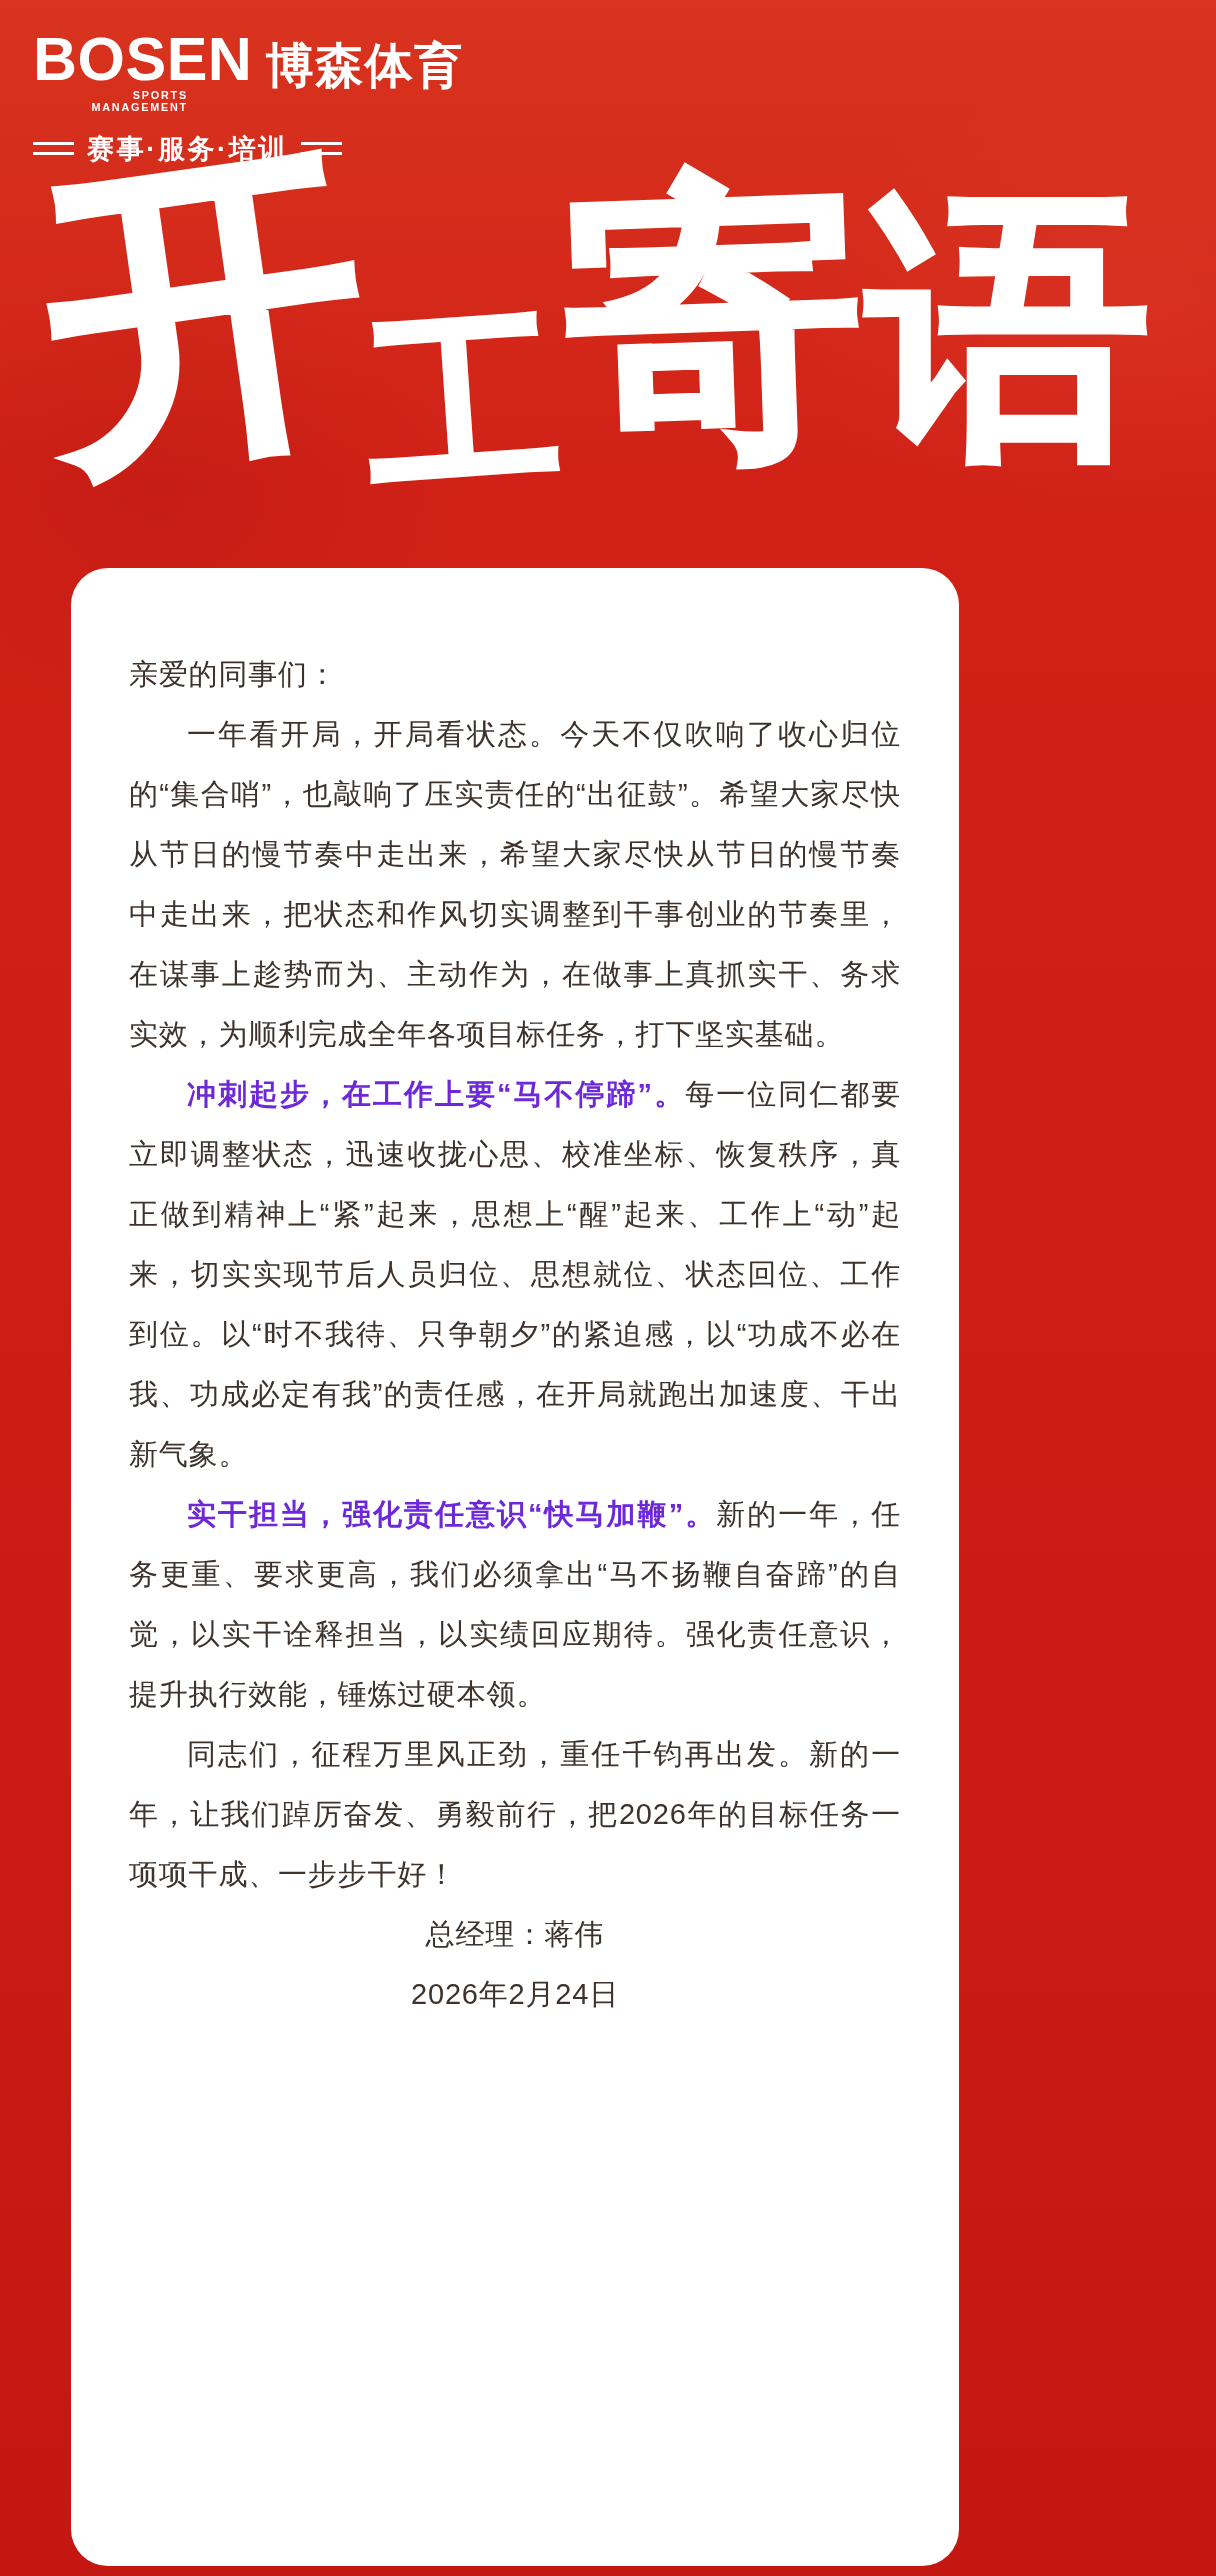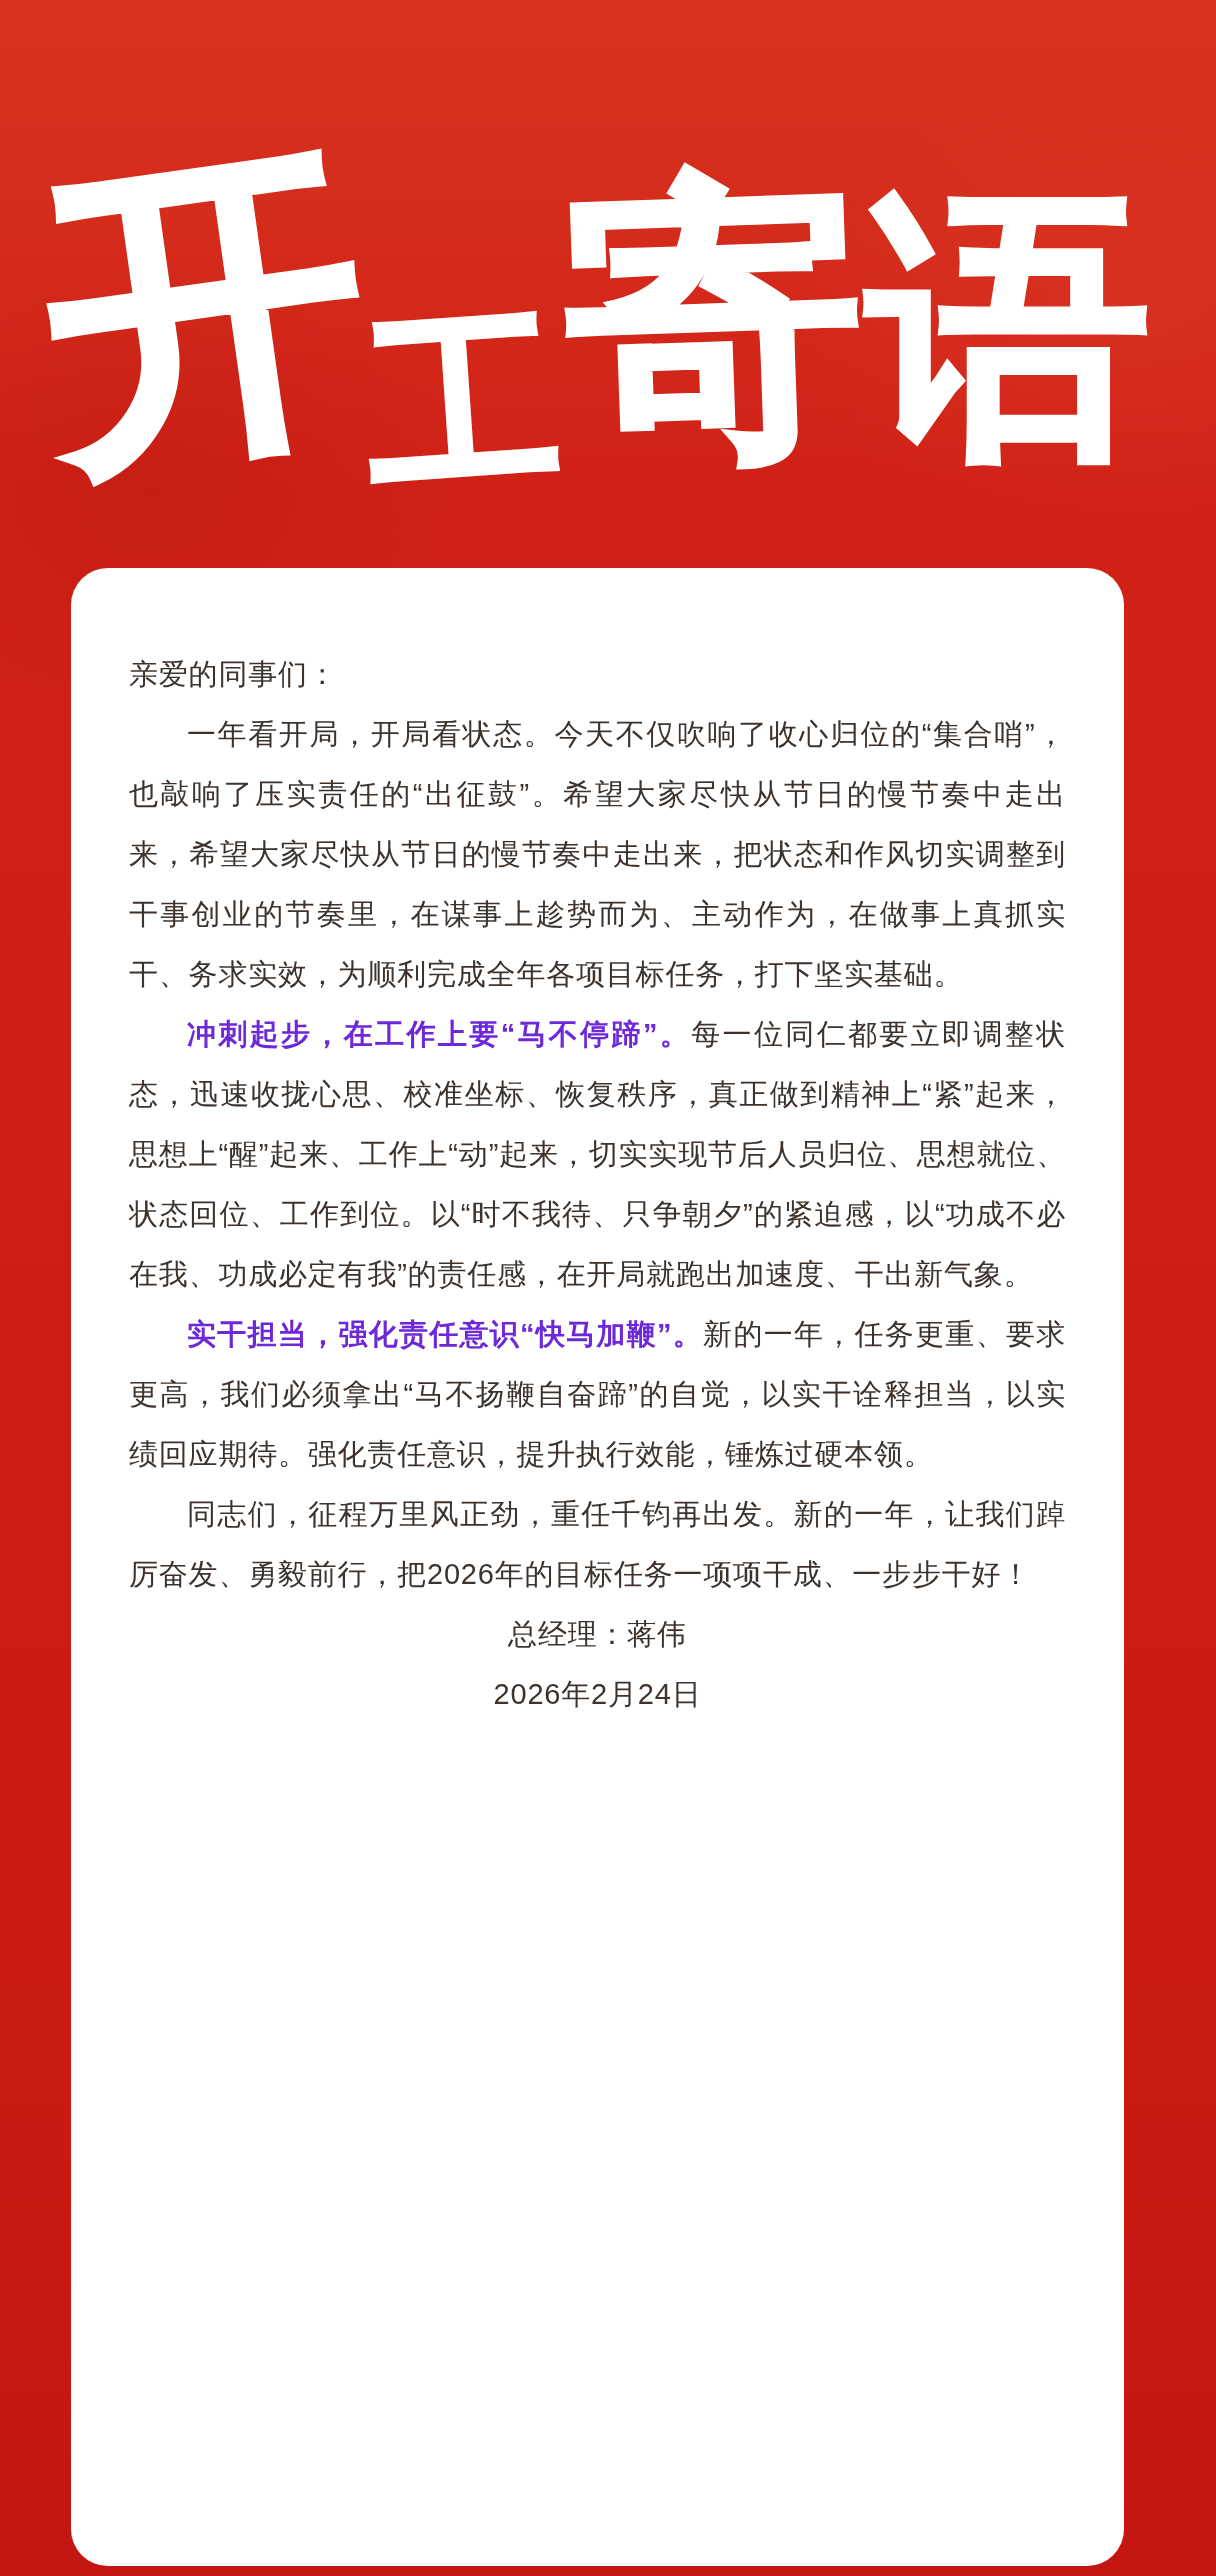--- a/index.html
+++ b/index.html
@@ -25,39 +25,53 @@
   
   .cal-title{position:absolute;top:152px;left:50%;transform:translateX(-51%);display:flex;align-items:flex-start;color:#fff;white-space:nowrap;}
   .cal-title span{font-weight:900;line-height:1;-webkit-text-stroke:5.2px #ffffff;text-shadow:0 0 1px #fff;}
   .cal-title .c0{font-size:319px;transform:rotate(-8deg) translateY(-3.1px);}
   .cal-title .c1{font-size:191px;transform:translateY(155px) rotate(-4deg);margin:0 7.2px 0 3.1px;}
   .cal-title .c2{font-size:299px;transform:translateY(20.6px) rotate(-2deg);}
   .cal-title .c3{font-size:281px;transform:translateY(36px);margin-left:4.1px;}
 
   
   .card{
-    position:absolute;left:71px;top:568px;width:1053px;height:1998px;
+    position:absolute;left:71px;top:568px;width:888px;height:1998px;
     background:#ffffff;border-radius:37px;box-sizing:border-box;
     padding:76px 58px 0 58px;overflow:hidden;
   }
   .card p{margin:0;font-size:29px;line-height:60px;letter-spacing:0.8px;color:#3d332c;text-align:justify;}
   .card p.para{text-indent:2em;}
   .card p strong{font-weight:800;color:#6d28d9;}
   .card p.sig{text-align:center;text-indent:0;}
 
   
   .scene{position:absolute;left:0;bottom:0;width:1217px;height:489px;display:block;}
 </style>
 </head>
 <body>
 
 <div class="poster">
   <div class="bg-blob b1"></div>
   <div class="bg-blob b2"></div>
 
+  <header class="logo">
+    <div class="logo-row">
+      <div>
+        <div class="logo-en">BOSEN</div>
+        <div class="logo-sub">SPORTS MANAGEMENT</div>
+      </div>
+      <div class="logo-cn">博森体育</div>
+    </div>
+    <div class="tagline-row">
+      <span class="dline"></span>
+      <span class="tagline">赛事·服务·培训</span>
+      <span class="dline"></span>
+    </div>
+  </header>
 
   <div class="cal-title">
     <span class="c0">开</span>
     <span class="c1">工</span>
     <span class="c2">寄</span>
     <span class="c3">语</span>
   </div>
 
   <section class="card">
     <p>亲爱的同事们：</p>

